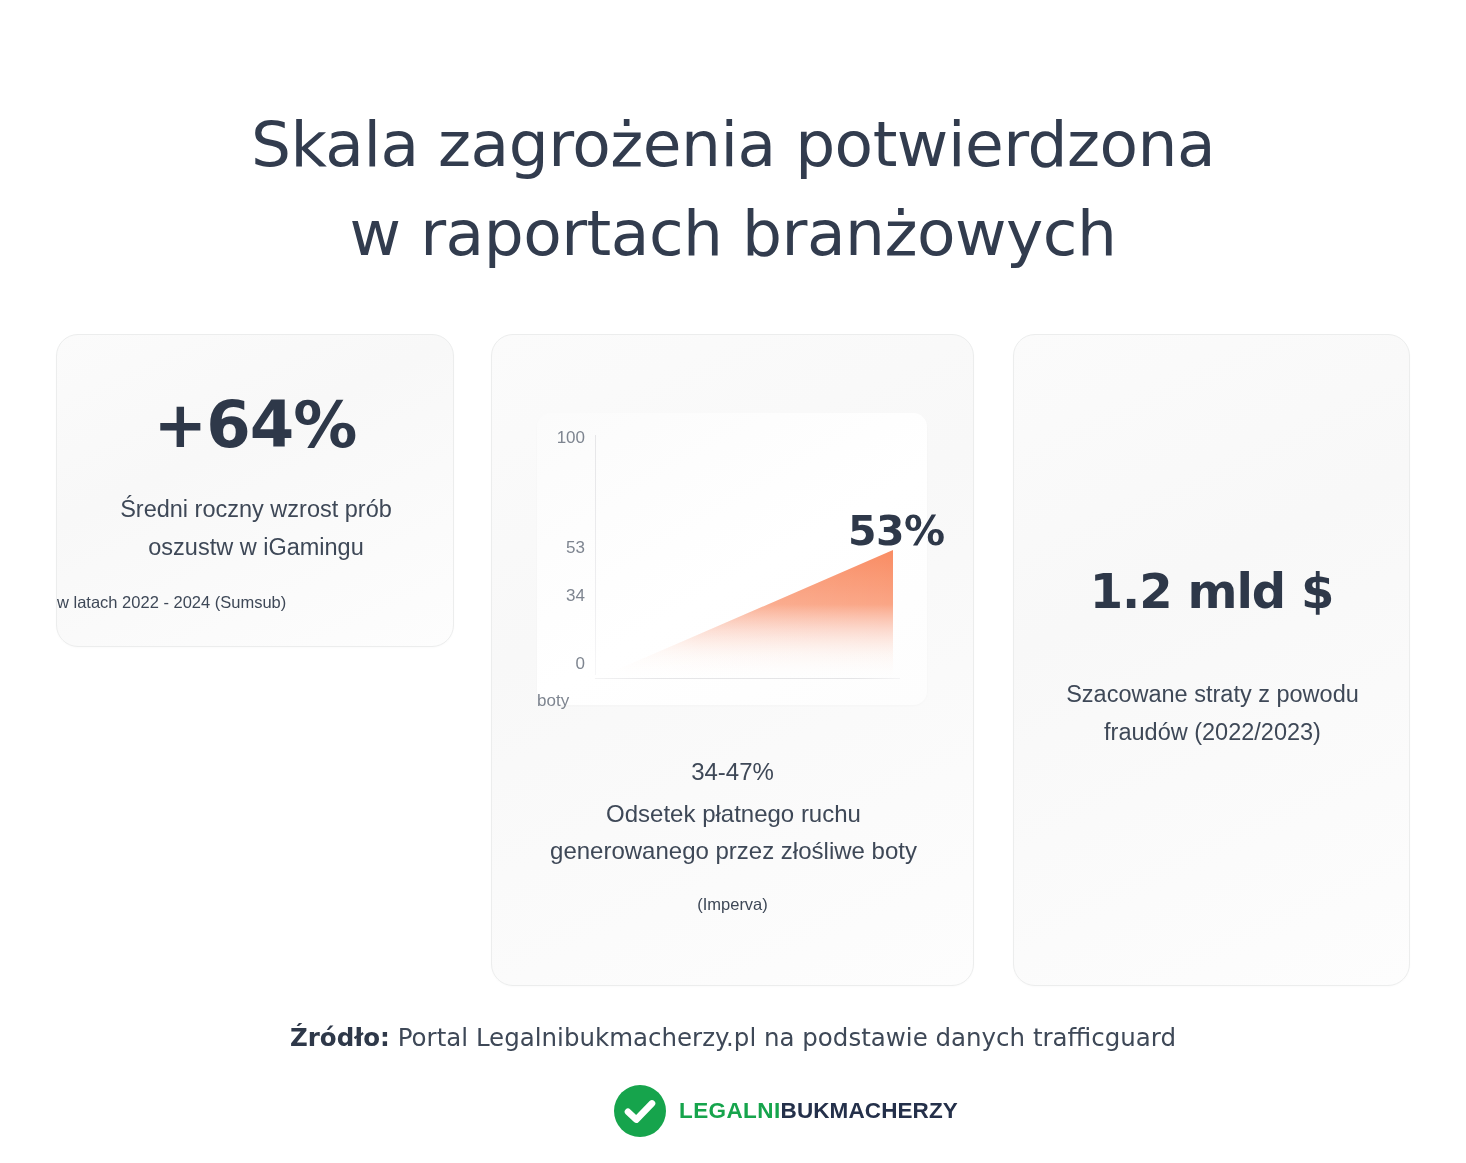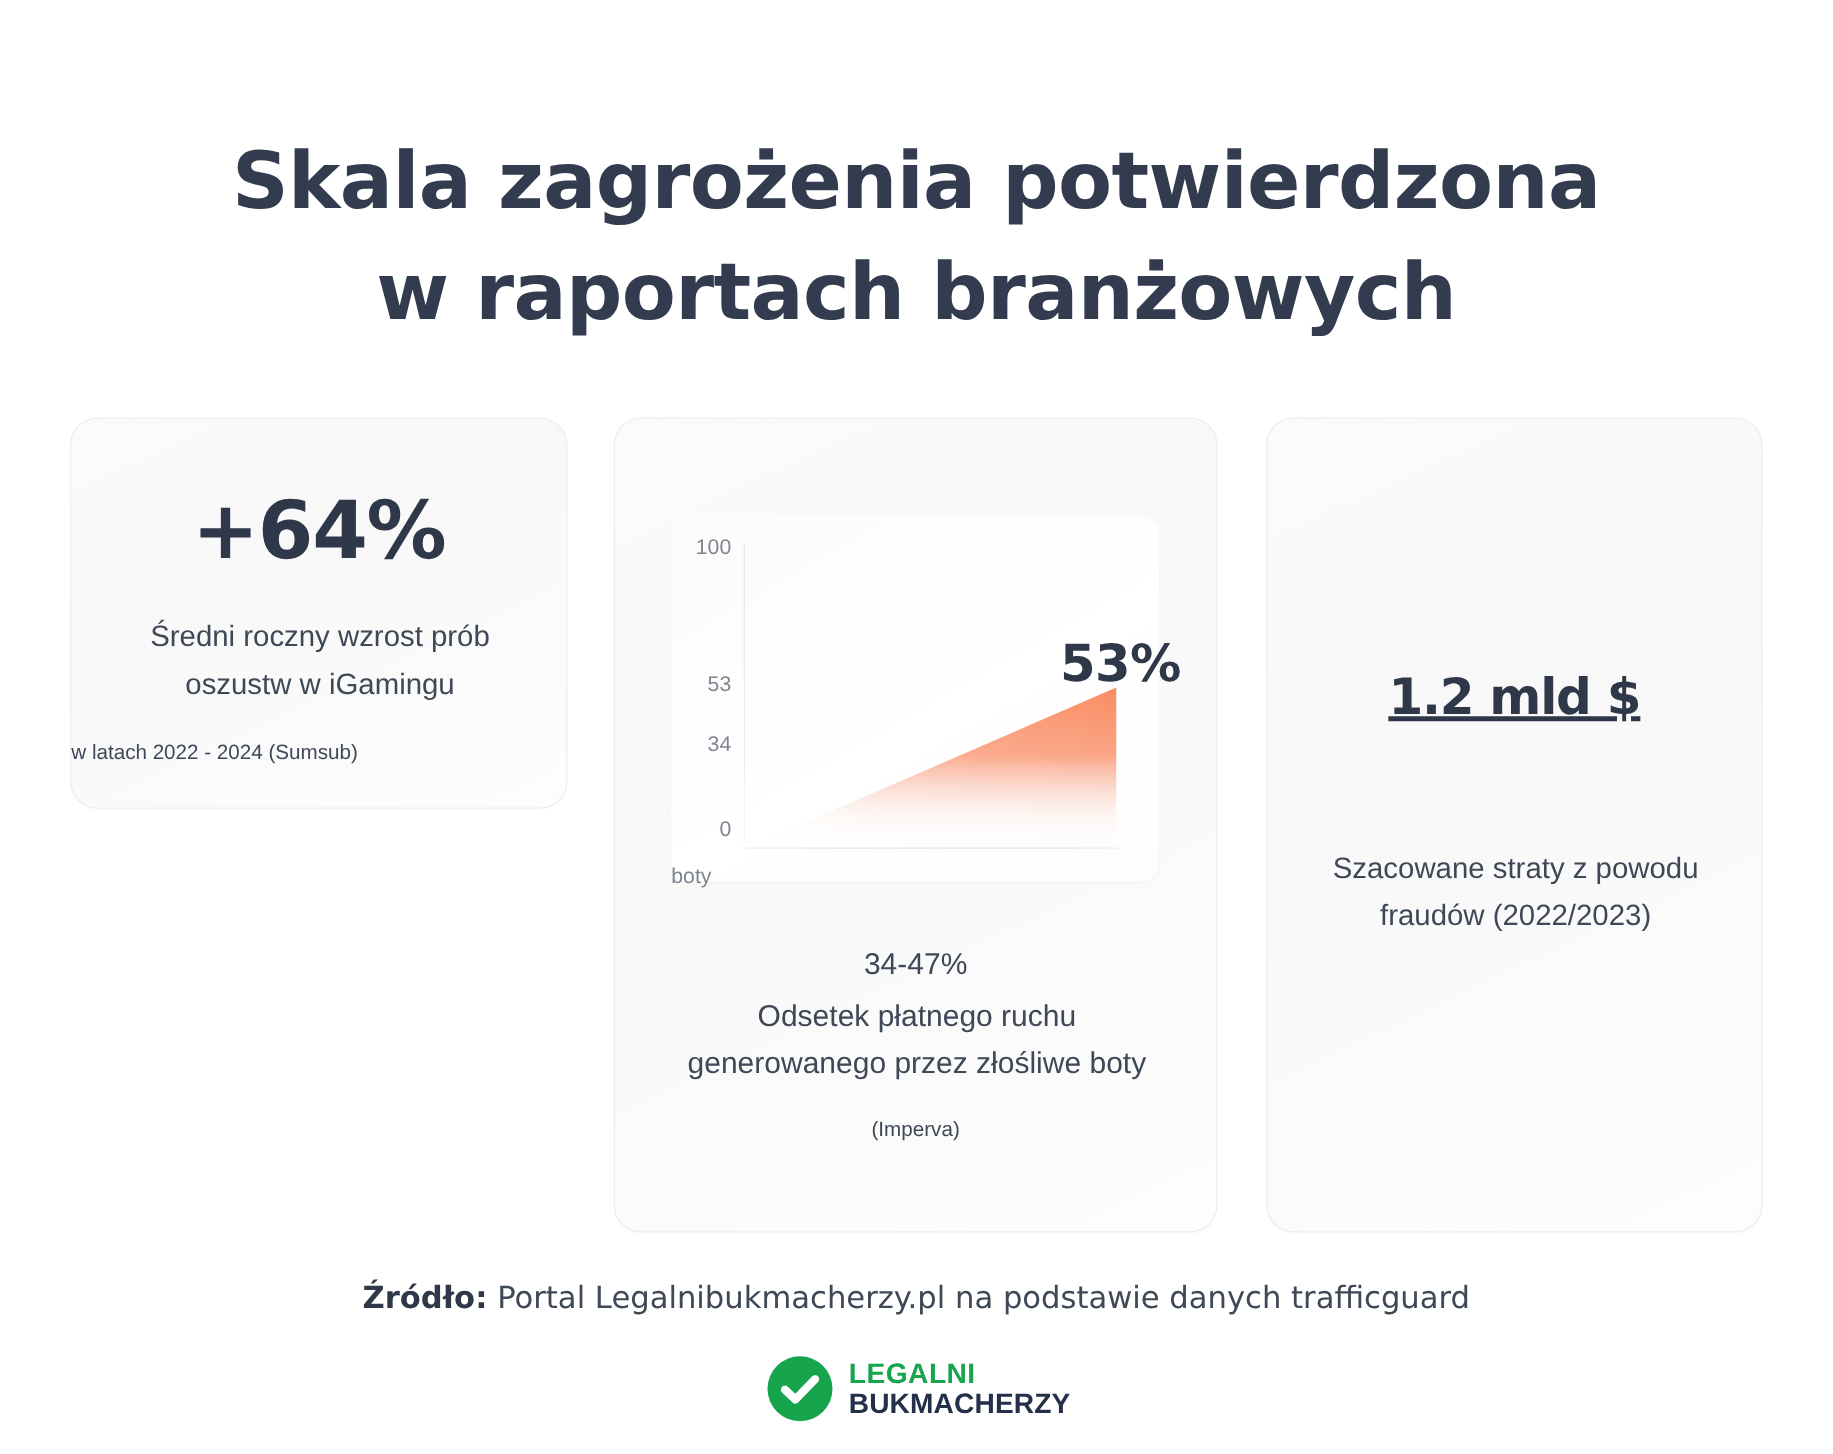--- a/index.html
+++ b/index.html
@@ -20,21 +20,21 @@
   }
 
   
   .title {
     position: absolute;
     left: 0;
     top: 100px;
     width: 1466px;
     text-align: center;
     color: #323c4e;
-    font-weight: 700;
+    font-weight: 400;
     font-size: 63px;
     line-height: 1.42;
     letter-spacing: -0.5px;
     font-family: "DejaVu Sans", sans-serif;
   }
   .title .l1 { display: block; }
   .title .l2 { display: block; }
 
   
   .card {
@@ -80,21 +80,21 @@
   #card-growth .big-stat { position: absolute; left: 0; top: 53px; width: 100%; font-size: 64px; }
   #card-growth .desc     { position: absolute; left: 24px; top: 155px; width: 350px; }
   #card-growth .src      { position: absolute; left: 0; top: 255px; width: 100%; }
 
   
   #card-reg .big-stat { position: absolute; left: 0; top: 54px; width: 100%; font-size: 62px; }
   #card-reg .desc     { position: absolute; left: 18px; top: 157px; width: 362px; }
   #card-reg .src      { position: absolute; left: 0; top: 256px; width: 100%; }
 
   
-  #card-losses .big-stat { position: absolute; left: 0; top: 200px; width: 100%; font-size: 40px; text-decoration: underline; }
+  #card-losses .big-stat { position: absolute; left: 0; top: 228px; width: 100%; font-size: 48px; }
   #card-losses .desc     { position: absolute; left: 20px; top: 340px; width: 357px; }
 
   
   .chart-panel {
     position: absolute;
     left: 45px;
     top: 78px;
     width: 390px;
     height: 292px;
     border-radius: 14px;
@@ -216,21 +216,21 @@
   }
   .logo-mark {
     width: 52px; height: 52px;
     border-radius: 50%;
     background: #16a44c;
     position: relative;
     flex: 0 0 auto;
   }
   .logo-text {
     display: flex;
-    flex-direction: column;
+    flex-direction: row;
     justify-content: center;
     line-height: 1.06;
   }
   .logo-top {
     color: #16a44c;
     font-weight: 700;
     font-size: 22.5px;
     letter-spacing: 0.4px;
     font-family: "Liberation Sans", sans-serif;
   }

